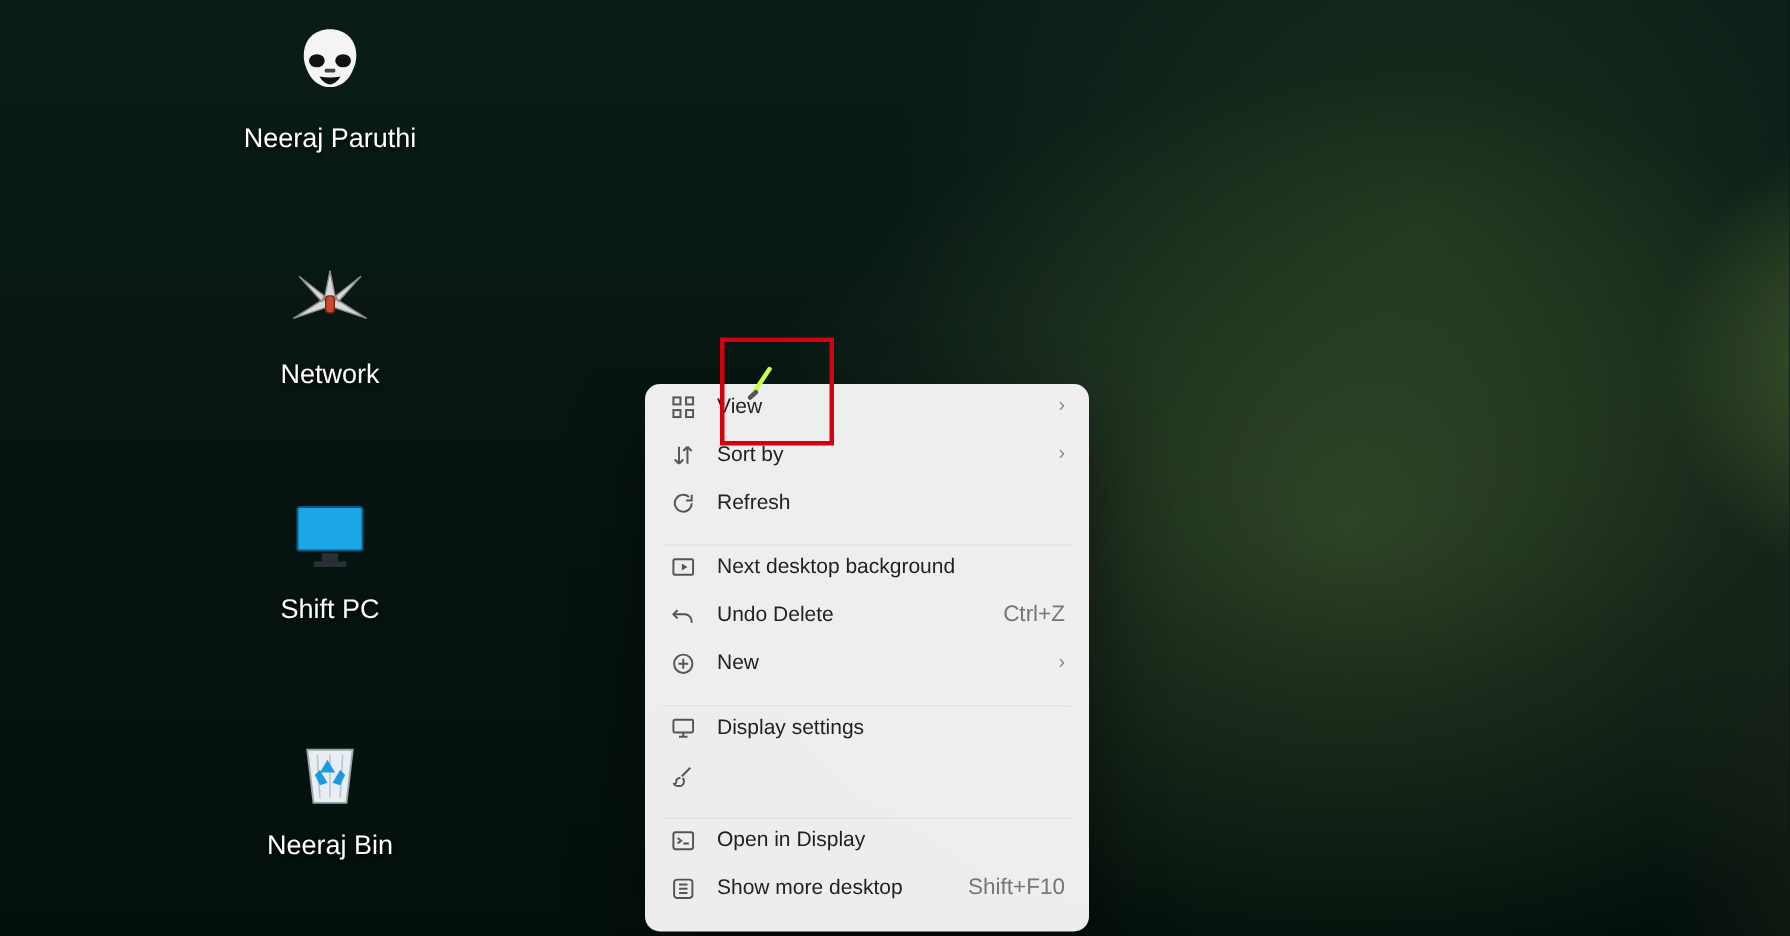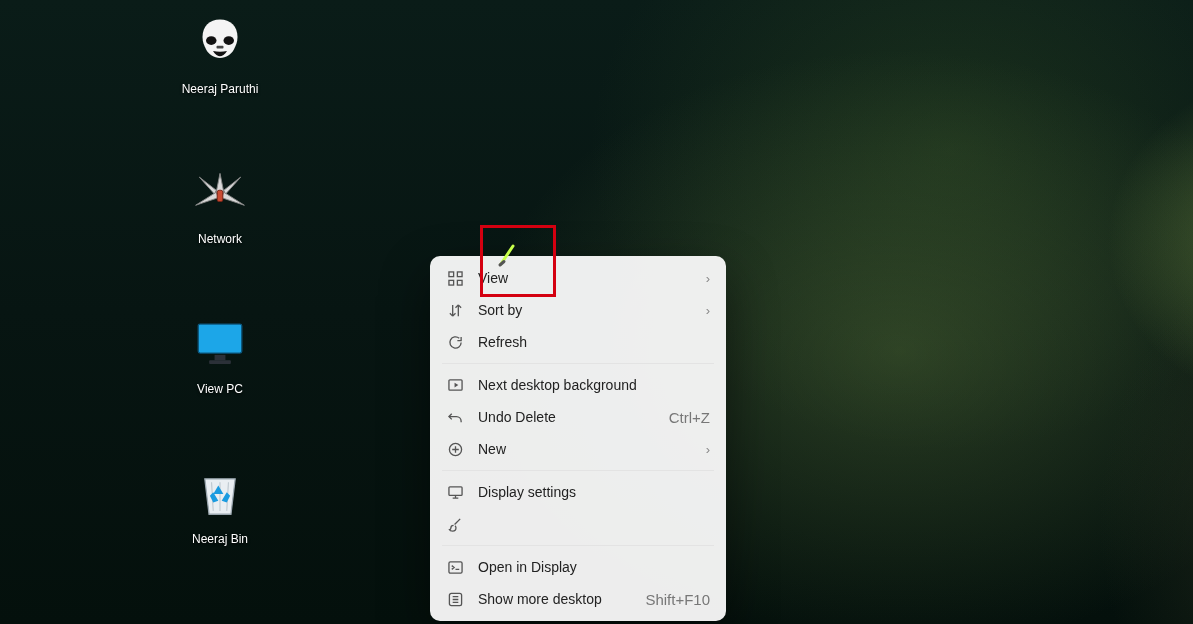--- a/index.html
+++ b/index.html
@@ -34,21 +34,21 @@
   
   .desktop-icons {
     position:absolute;
     left:155px;
     top:14px;
     display:flex;
     flex-direction:column;
     gap:68px;
     color:#fff;
     text-align:center;
-    font-size:12px;
+    font-size:18px;
     text-shadow:0 1px 3px #000;
     justify-content:center;
   }
   .desktop-icon {
     width:130px;
     display:flex;
     flex-direction:column;
     align-items:center;
     gap:8px;
     cursor:pointer;
@@ -66,21 +66,20 @@
     top:256px;
     width:296px;
     background: rgba(250,250,250,0.95);
     border-radius:10px;
     box-shadow: 0 20px 50px rgba(0,0,0,0.45);
     padding:6px 0;
     color:#222;
   }
   .menu-item {
     display:flex;
-    align-items:center;
     height:32px;
     padding:0 16px;
     gap:14px;
     cursor:pointer;
   }
   .menu-ic {
     width:18px; height:18px;
     display:flex; align-items:center; justify-content:center;
     color:#555;
     flex-shrink:0;
@@ -154,21 +153,21 @@
 
     <div class="desktop-icon">
       <span class="glyph">
         <svg viewBox="0 0 64 64" width="58" height="58">
           <rect x="8" y="10" width="48" height="32" rx="2" fill="#1ca6e8"></rect>
           <rect x="8" y="10" width="48" height="32" rx="2" fill="none" stroke="#0c567c" stroke-width="1.5"></rect>
           <rect x="26" y="44" width="12" height="6" fill="#2b3038"></rect>
           <rect x="20" y="50" width="24" height="4" rx="1" fill="#2b3038"></rect>
         </svg>
       </span>
-      <span class="label">View PC</span>
+      <span class="label">Shift PC</span>
     </div>
 
     <div class="desktop-icon">
       <span class="glyph">
         <svg viewBox="0 0 64 64" width="54" height="58">
           <path fill="#e9eef2" stroke="#9aa6ae" stroke-width="1.5" d="M14 14 h36 l-5 42 h-26 z"></path>
           <line x1="22" y1="18" x2="24" y2="52" stroke="#b9c4cc" stroke-width="1.2"></line>
           <line x1="32" y1="18" x2="32" y2="52" stroke="#b9c4cc" stroke-width="1.2"></line>
           <line x1="42" y1="18" x2="40" y2="52" stroke="#b9c4cc" stroke-width="1.2"></line>
           <g fill="#1a9be0">

